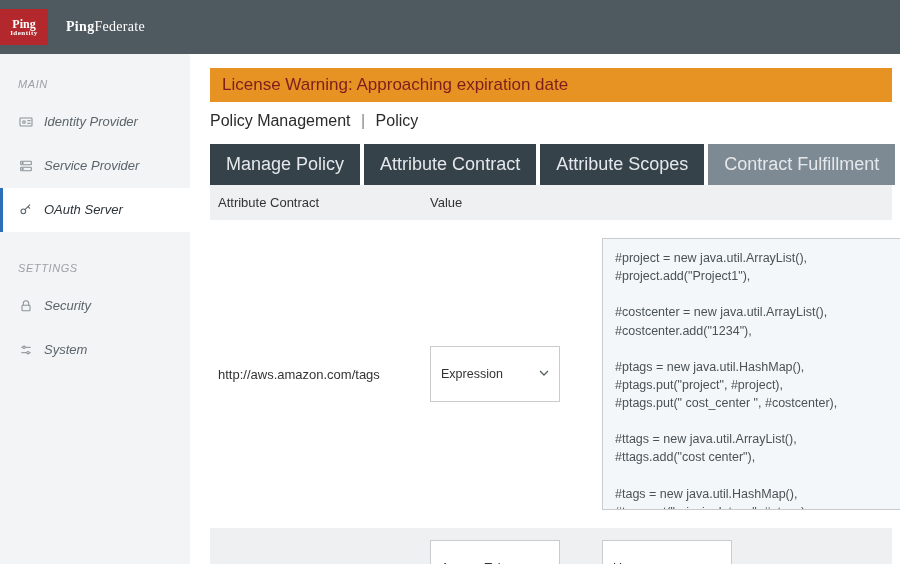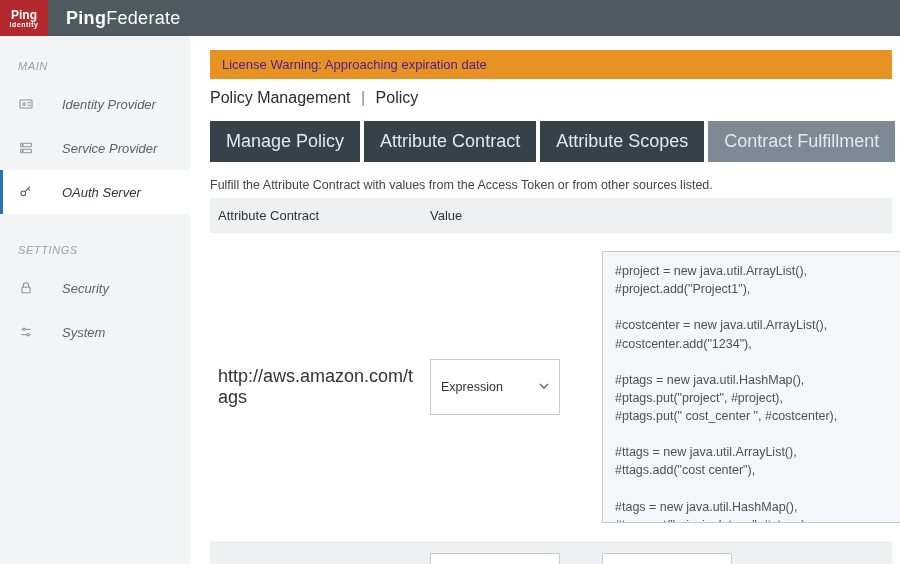--- a/index.html
+++ b/index.html
@@ -7,42 +7,43 @@
     font-family: "Helvetica Neue", Helvetica, Arial, sans-serif;
     font-size: 13px;
     color: #333;
     background: #fff;
     width: 900px;
     height: 564px;
     overflow: hidden;
   }
   .topbar {
     background: #4f5a60;
-    height: 36px;
+    height: 54px;
     display: flex;
     align-items: center;
     padding-left: 0;
+    font-family: Liberation Serif, serif;
   }
   .brand-badge {
     background: #b3282d;
     color: #fff;
     width: 48px;
     height: 36px;
     display: flex;
     flex-direction: column;
     align-items: center;
     justify-content: center;
     font-size: 12px;
     font-weight: bold;
     line-height: 1;
   }
   .brand-badge span:last-child { font-size: 7px; letter-spacing: .5px; }
   .product-name {
     color: #fff;
-    font-size: 18px;
+    font-size: 14px;
     margin-left: 18px;
     font-weight: 400;
     letter-spacing: .3px;
   }
   .product-name .light { font-weight: 300; }
   .product-name .bold { font-weight: 600; }
 
   .layout {
     display: flex;
     height: calc(100% - 36px);
@@ -57,22 +58,22 @@
   }
   .sidebar-section-label {
     color: #9aa1a6;
     font-size: 11px;
     letter-spacing: .6px;
     padding: 6px 18px;
     margin-bottom: 4px;
   }
   .sidebar-item {
     display: flex;
-    align-items: center;
-    gap: 28px;
+    align-items: flex-start;
+    gap: 10px;
     padding: 14px 18px;
     color: #5a646b;
     cursor: pointer;
     position: relative;
   }
   .sidebar-item.active {
     background: #fff;
     color: #2b3238;
   }
   .sidebar-item.active::before {
@@ -97,22 +98,22 @@
   .sidebar-icon svg { width: 16px; height: 16px; display: block; }
 
   .main {
     flex: 1;
     padding: 14px 8px 0 20px;
     background: #fff;
     overflow: hidden;
   }
   .license-banner {
     background: #e79324;
-    color: #4c1d95;
-    font-size: 13px;
+    color: #7f1d1d;
+    font-size: 17px;
     padding: 7px 12px;
     width: 100%;
   }
   .page-title {
     font-size: 16px;
     font-weight: 400;
     color: #2b2b2b;
     margin: 10px 0 14px 0;
   }
   .crumb-sep { color: #888; padding: 0 6px; }
@@ -156,21 +157,21 @@
   .attr-row.first {
     align-items: center;
     padding-top: 18px;
     padding-bottom: 18px;
   }
   .attr-row.second {
     background: #eef0f1;
     padding: 12px 8px;
   }
   .attr-name {
-    font-size: 18px;
+    font-size: 13px;
     color: #333;
     word-break: break-all;
   }
   .select-like {
     border: 1px solid #c8ccce;
     background: #fff;
     padding: 20px 10px;
     font-size: 12.5px;
     color: #333;
     display: flex;
@@ -283,21 +284,20 @@
     </h1>
 
     <div class="tabbar">
       <button class="tab">Manage Policy</button>
       <button class="tab">Attribute Contract</button>
       <button class="tab">Attribute Scopes</button>
       <button class="tab active">Contract Fulfillment</button>
 
     </div>
 
-    <p class="helper-text">Fulfill the Attribute Contract with values from the Access Token or from other sources listed.</p>
 
     <div class="attr-table">
       <div class="attr-header">
         <div>Attribute Contract</div>
         <div>Value</div>
       </div>
 
       <div class="attr-row first">
         <div class="attr-name">http://aws.amazon.com/tags</div>
         <div class="select-like">

